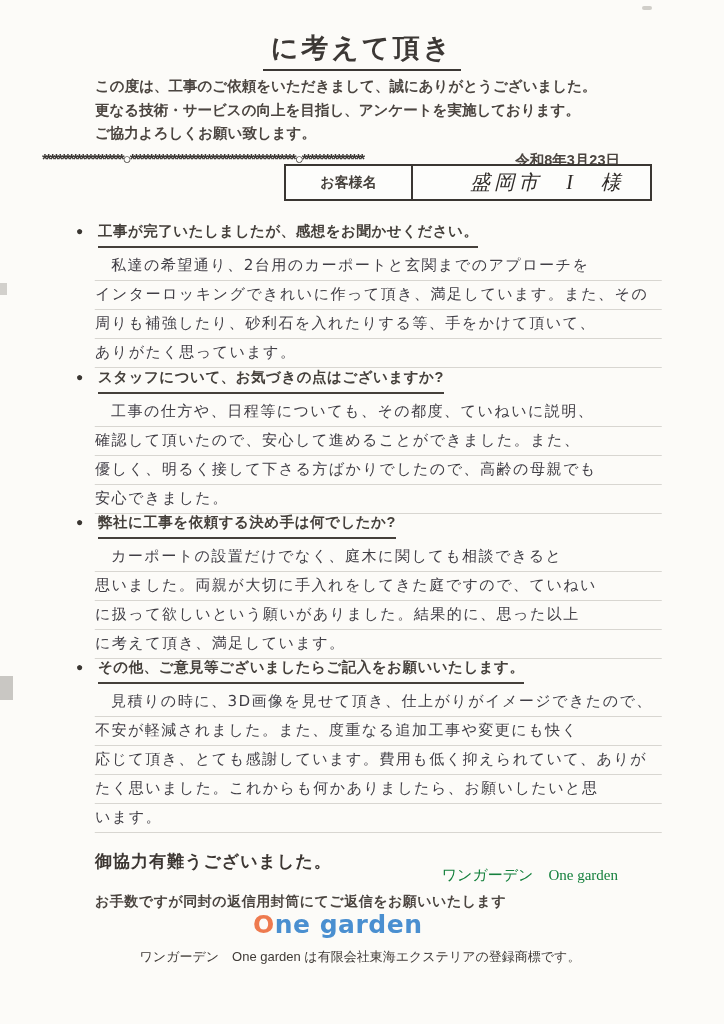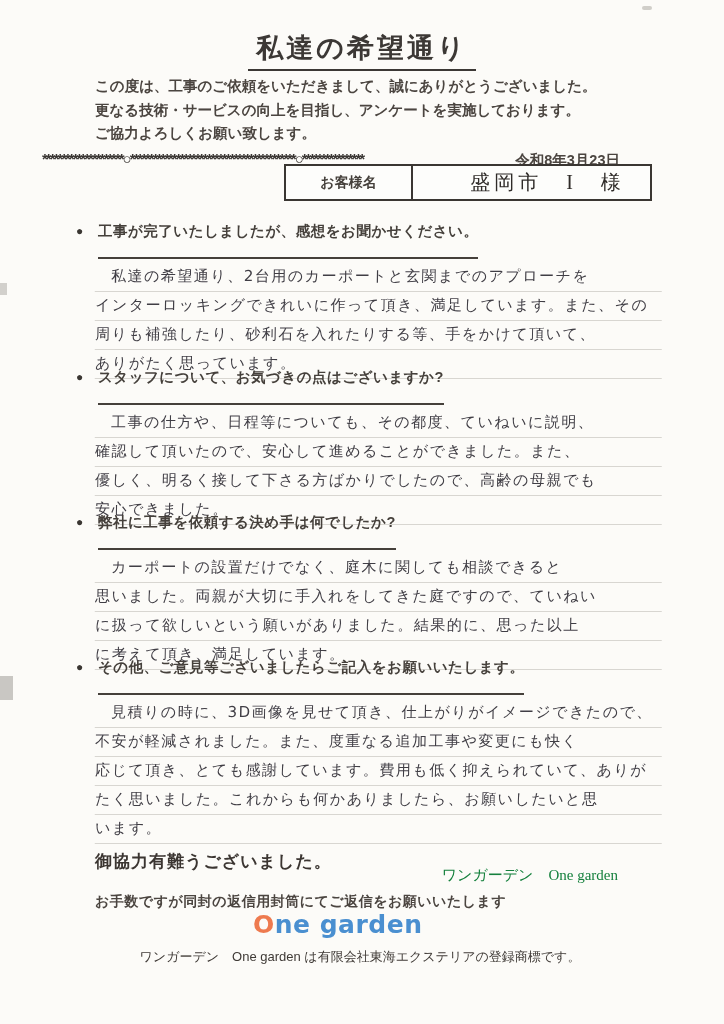--- a/index.html
+++ b/index.html
@@ -21,28 +21,28 @@
   .separator { position:absolute; top:150px; left:42px; width:628px; height:19px;
     overflow:hidden; white-space:nowrap; font-size:15px; font-weight:bold;
     letter-spacing:-2px; color:#3b3734; }
   
   .cust-table { position:absolute; top:164px; left:284px; width:368px; height:37px;
     border:2px solid #3a3632; display:flex; background:#fdfdfb; box-sizing:border-box;gap:32px; }
   .cust-label { width:125px; border-right:2px solid #3a3632; display:flex;
     align-items:center; justify-content:center; font-size:14px; font-weight:bold; color:#45403b; }
   .cust-value { flex:1; display:flex; align-items:center; justify-content:center;
     font-family:"Liberation Serif","DejaVu Serif",serif; font-size:20px;
-    letter-spacing:4px; color:#2f2b28; }
+    letter-spacing:4px; color:#2f2b28;font-style:italic; }
   
   .question { position:absolute; left:76px; width:586px; }
   .q1 { top:222px; } .q2 { top:368px; } .q3 { top:513px; } .q4 { top:658px; }
   .q-head { display:flex; align-items:flex-start; }
   .bullet { font-size:12px; color:#3a3632; margin-top:2px; width:22px; }
   .q-label { display:inline-block; font-size:14.5px; font-weight:bold; color:#45403b;
-    border-bottom:2px solid #45403b; padding-bottom:16px; letter-spacing:0.5px; }
+    border-bottom:2px solid #45403b; padding-bottom:5px; letter-spacing:0.5px; }
   .answers { margin:4px 0 0 19px; }
   .ans-line { height:28px; line-height:27px; border-bottom:1px solid #d8d6d1;
     font-family:"DejaVu Sans","Liberation Sans",sans-serif;
     font-size:15px; letter-spacing:1.5px; color:#403e45;
     white-space:nowrap; overflow:hidden; transform:skewX(-1deg); }
   .ans-line:first-child { text-indent:16px; }
   
   .thanks { position:absolute; top:839px; left:95px; font-size:17px; font-weight:bold;
     letter-spacing:1px; color:#3b3531;margin-top:11px; }
   .company-line { position:absolute; top:866px; right:106px; font-size:15px;
@@ -66,21 +66,21 @@
 </head>
 <body>
 
 <div class="page">
 
   <div class="artifact-dot"></div>
   <div class="smudge-a"></div>
   <div class="smudge-b"></div>
 
   <div class="title-wrap">
-    <span class="title">私達の希望通り</span>
+    <span class="title">に考えて頂き</span>
   </div>
 
   <div class="intro">
     <div>この度は、工事のご依頼をいただきまして、誠にありがとうございました。</div>
     <div>更なる技術・サービスの向上を目指し、アンケートを実施しております。</div>
     <div>ご協力よろしくお願い致します。</div>
   </div>
 
   <div class="date-line">令和8年3月23日</div>
 

